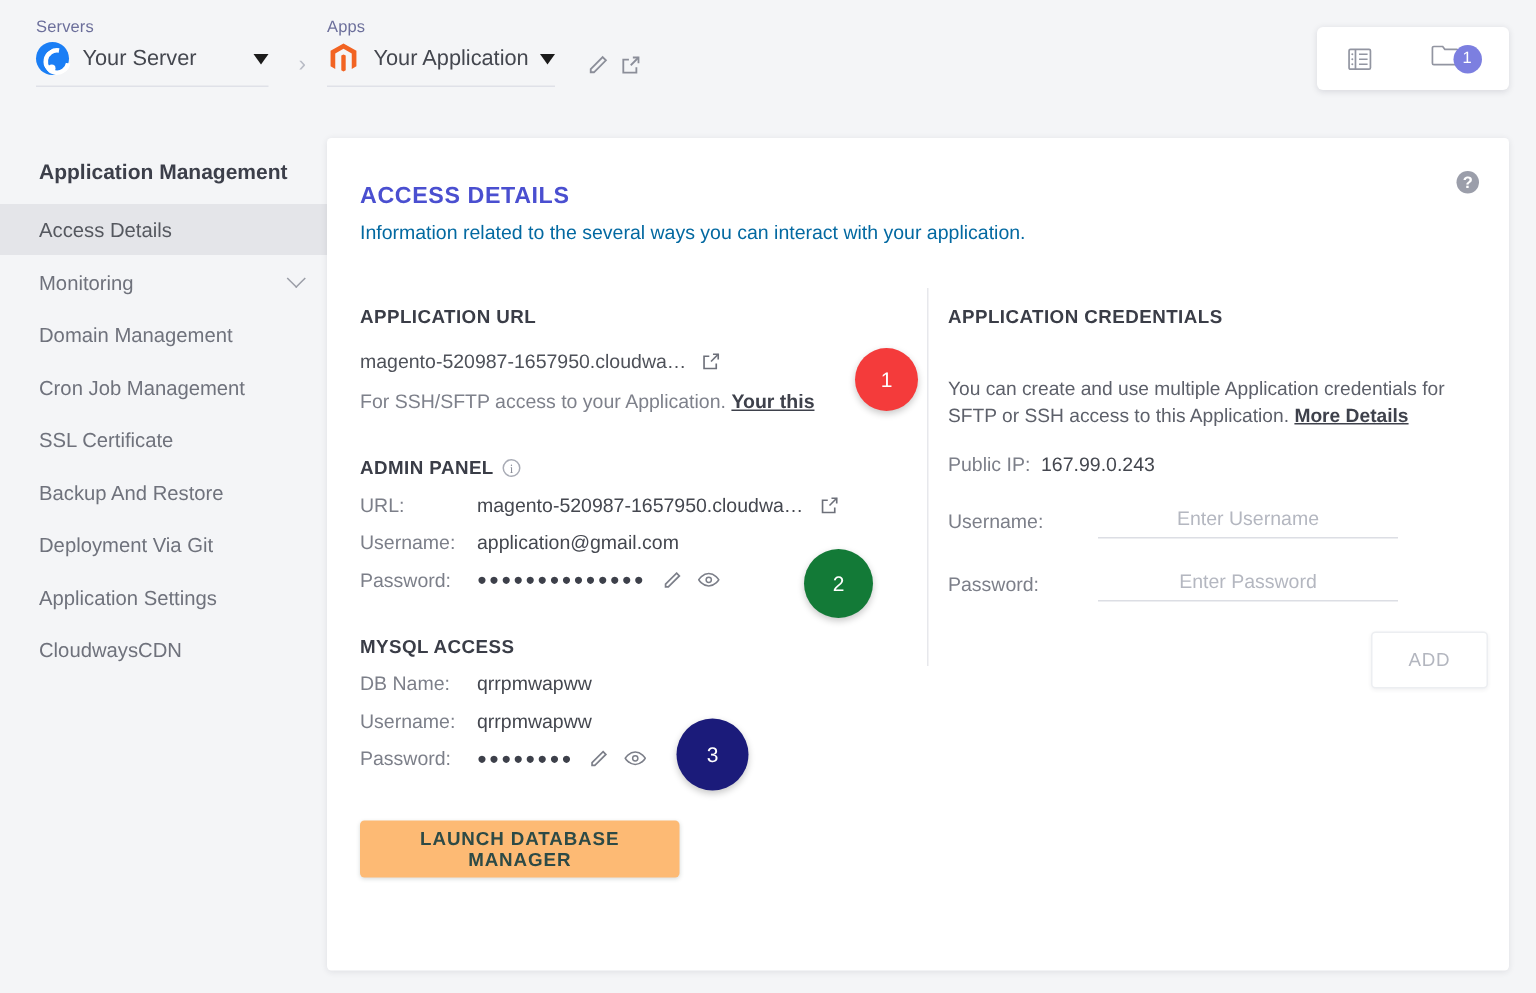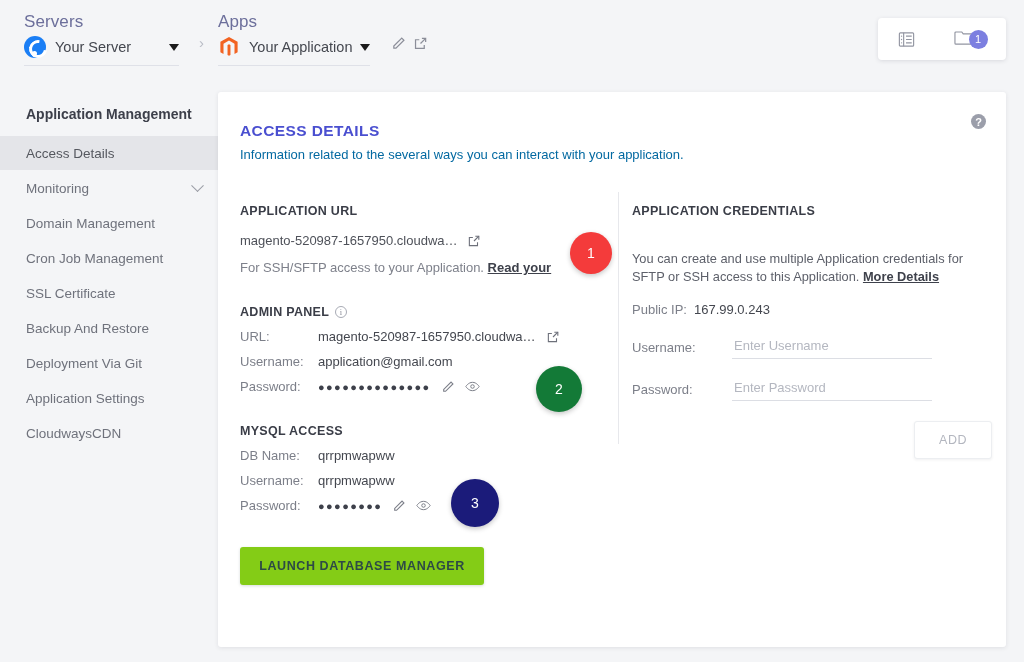--- a/index.html
+++ b/index.html
@@ -12,21 +12,21 @@
   }
   body { position: relative; }
 
   
   .topbar {
     position: absolute; top: 0; left: 0; width: 1024px; height: 80px;
     background: #f4f5f7;
   }
   .bc-group { position: absolute; }
   .bc-label {
-    font-size: 17px; color: #6c6f9b; letter-spacing: .1px;
+    font-size: 11px; color: #6c6f9b; letter-spacing: .1px;
     margin-bottom: 4px; display: block;
   }
   .bc-row {
     display: flex; align-items: center;
     border-bottom: 1px solid #dfe1e8;
     padding-bottom: 7px;
   }
   .bc-name {
     font-size: 14.5px; color: #44474f; margin-left: 9px;
     white-space: nowrap;
@@ -157,38 +157,39 @@
   }
 
   .kv { display: flex; align-items: center; margin-top: 10px; font-size: 13px; }
   .kv .k { width: 78px; color: #7c7f89; flex: none; }
   .kv .v { color: #44474f; display: flex; align-items: center; }
   .dots { letter-spacing: 1.4px; font-size: 11px; color: #3d404a; }
   .rowic { margin-left: 10px; color: #7c7f89; display: flex; }
 
   .btn-db {
     position: absolute; left: 22px; top: 455px;
-    width: 244px; height: 38px; background: #84cc16;
+    width: 213px; height: 38px; background: #fdba74;
     color: #2d4a46; font-size: 12.5px; font-weight: bold;
     letter-spacing: .6px; border: none; border-radius: 3px;
     display: flex; align-items: center; justify-content: center;
     cursor: pointer; box-shadow: 0 1px 3px rgba(40,60,55,.18);
   }
 
   
   .rcol { position: absolute; left: 414px; top: 112px; width: 360px; }
   .rtext { margin-top: 32px; font-size: 12.8px; color: #5d606a; line-height: 18px; }
 
   .fld { display: flex; align-items: flex-end; margin-top: 18px; }
   .fld .k { width: 100px; font-size: 13px; color: #7c7f89; flex:none; padding-bottom:4px;}
   .fld input {
     width: 200px; border: none; border-bottom: 1px solid #dcdee4;
     font-size: 13px; color: #44474f; padding: 3px 2px 5px 2px;
     background: transparent; outline: none;
     font-family: "Liberation Sans", sans-serif;
+    text-align: center;
   }
   .fld input::placeholder { color: #b4b7c0; }
   .btn-add {
     margin-top: 20px; margin-left: 0; width: 78px; height: 38px;
     background: #fff; border: 1px solid #eceef1; border-radius: 3px;
     color: #b3b6bf; font-size: 12.5px; letter-spacing: .5px;
     display: flex; align-items: center; justify-content: center;
     cursor: pointer; box-shadow: 0 1px 3px rgba(40,42,60,.07);
   }
 
@@ -316,21 +317,21 @@
       <span class="ext-ic">
         <svg viewBox="0 0 16 16" width="14" height="14" fill="none" stroke="#6d707a" stroke-width="1.25">
           <path d="M9.5 2.5H13.5V6.5"></path>
             <path d="M13.5 2.5 8 8"></path>
             <path d="M12 9.5v3.8H2.7V4h4"></path>
         </svg>
       </span>
     </div>
     <div class="note">
       <span>For SSH/SFTP access to your Application.</span>
-      <a href="#" class="lnk">Read your</a>
+      <a href="#" class="lnk">Your this</a>
     </div>
 
     <div class="sec-h" style="margin-top:30px;">
       <span>ADMIN PANEL</span>
       <span class="info-i">i</span>
     </div>
 
     <div class="kv">
       <span class="k">URL:</span>
       <span class="v">

